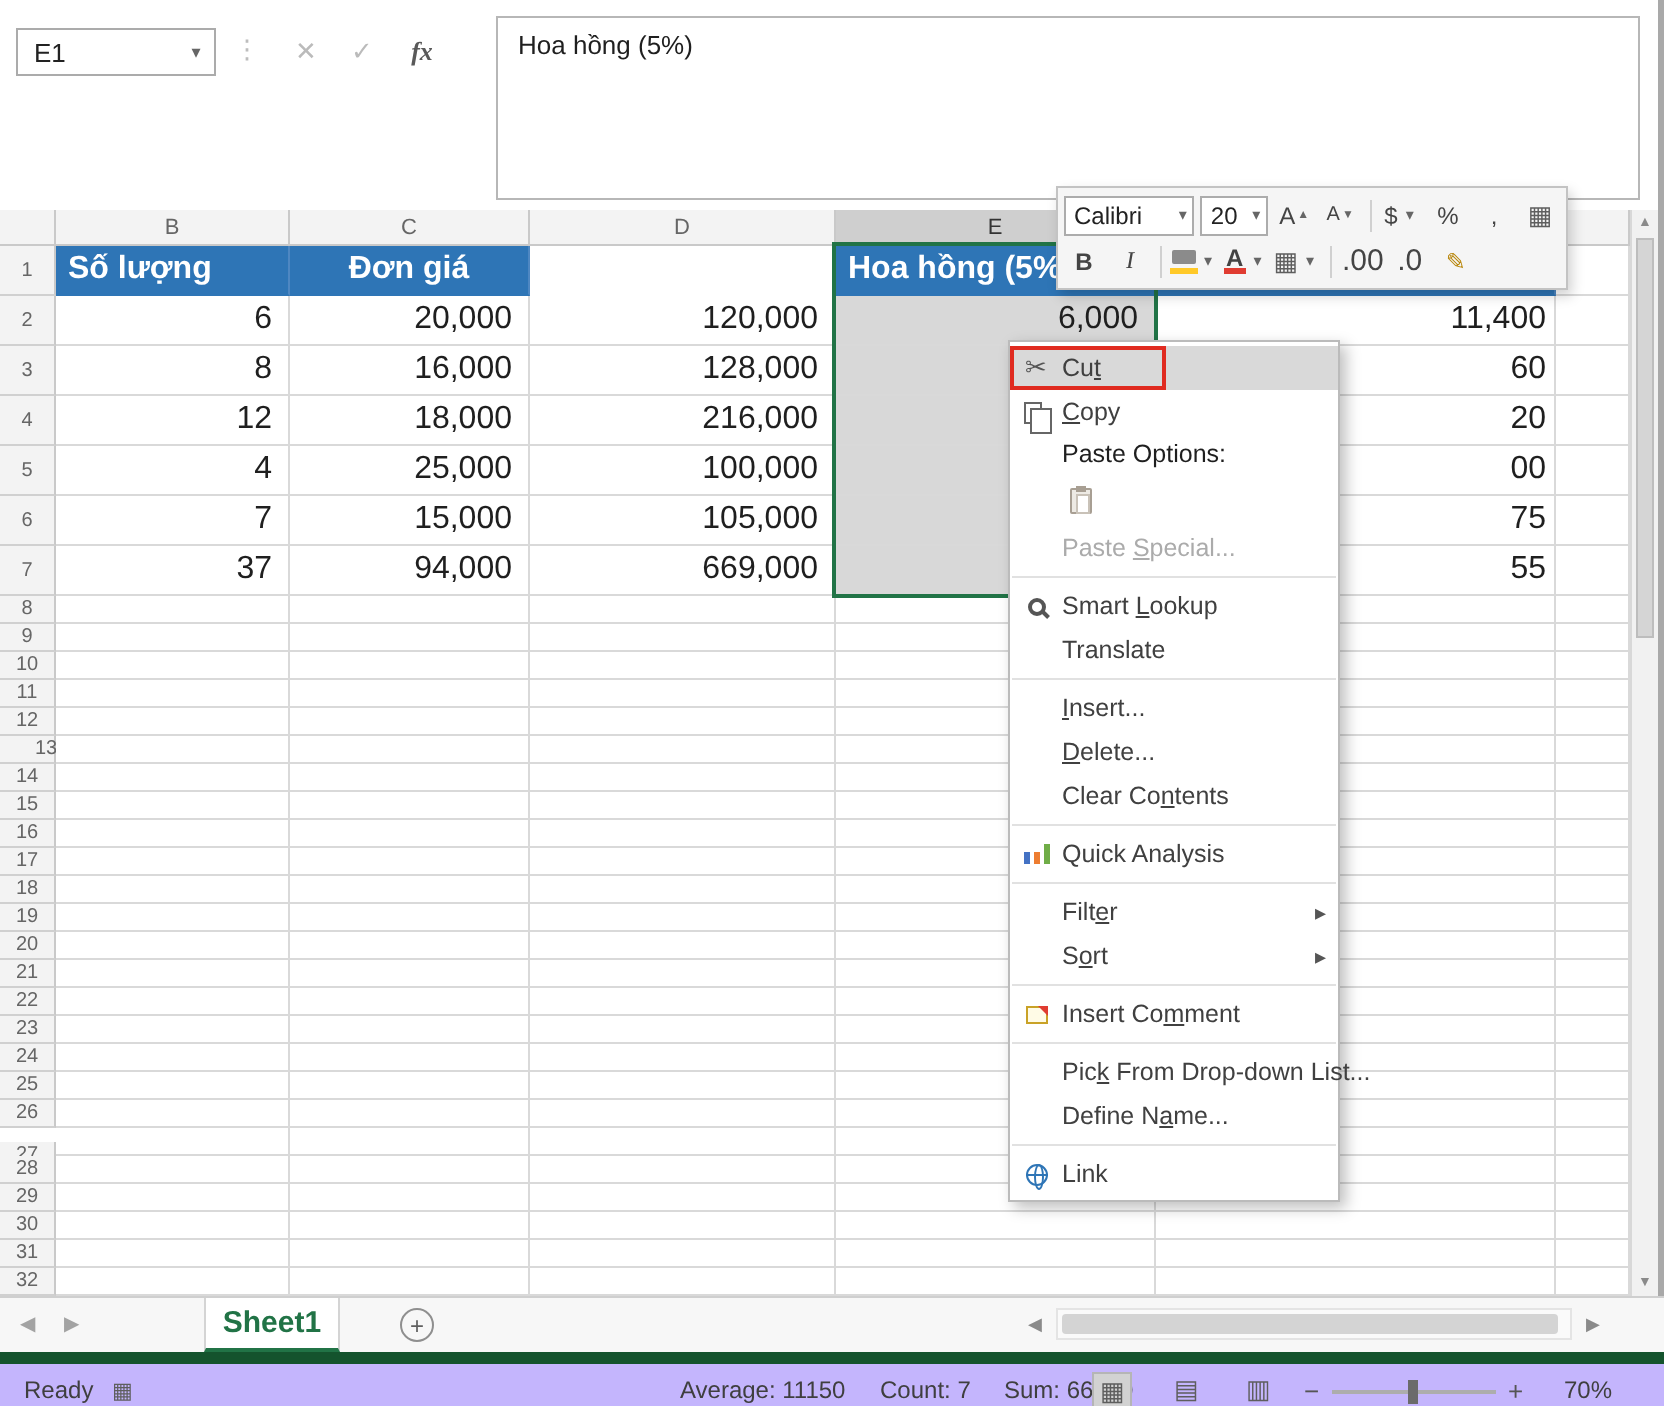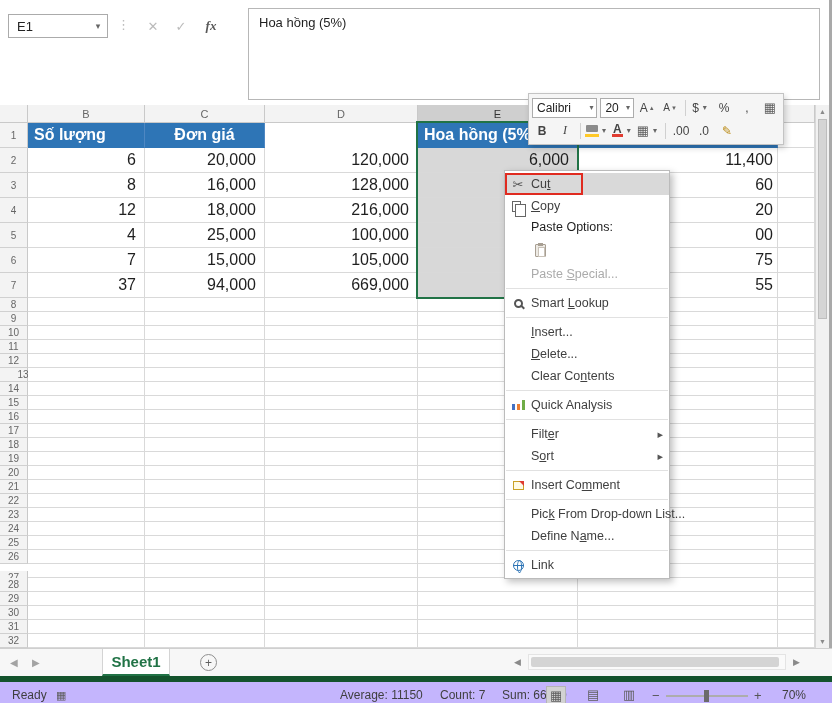--- a/index.html
+++ b/index.html
@@ -47,21 +47,21 @@
   .mt-combo{background:#FFF;border:1px solid #ACACAC;height:20px;display:flex;align-items:center;width:74px}
   .mt-combo.sz{width:38px}
   .mt-ct{flex:1;padding-left:4px;font-size:12px;color:#222}
   .mt-arr{font-size:8px;color:#666;padding:0 3px}
   .mt-btn{min-width:20px;height:20px;display:flex;align-items:center;justify-content:center;font-size:12px;color:#444;gap:1px}
   .mt-btn.b{font-weight:bold}
   .mt-btn.i{font-style:italic;font-family:"Liberation Serif","DejaVu Serif",serif}
   .mt-sep{width:1px;height:16px;background:#D0D0D0;margin:0 2px}
   .tiny{font-size:6px;color:#666}
   .sm{font-size:10px}
-  .dec{font-size:12px;color:#444}
+  .dec{font-size:15px;color:#444}
   .glyph{font-size:13px;color:#5E5E5E}
   .glyph.fp{color:#B8860B;font-size:12px}
   .icon-bucket{width:12px;height:7px;background:#8B8B8B;border-radius:1px;position:relative;margin-top:-4px}
   .icon-bucket::after{content:"";position:absolute;left:-1px;bottom:-5px;width:14px;height:3px;background:#FFC928}
   .fontcolor{font-size:12px;font-weight:bold;color:#444;line-height:10px;border-bottom:3px solid #E03C31;padding:0 1px}
 
   
   .menu{left:504px;top:170px;width:166px;background:#FFF;border:1px solid #BBB;box-shadow:3px 3px 7px rgba(0,0,0,.25);z-index:30;padding:2px 0}
   .m-item{display:flex;align-items:center;height:22px;position:relative;padding-right:6px}
   .m-item.hl{background:#D9D9D9}
@@ -321,20 +321,24 @@
         <div class="m-ic"></div>
         <div class="m-txt">Paste <u>S</u>pecial...</div>
       </div>
       <div class="m-sep"></div>
       <div class="m-item">
         <div class="m-ic">
           <div class="s-magnifier"></div>
         </div>
         <div class="m-txt">Smart <u>L</u>ookup</div>
       </div>
+      <div class="m-item">
+        <div class="m-ic"></div>
+        <div class="m-txt">Translate</div>
+      </div>
       <div class="m-sep"></div>
       <div class="m-item">
         <div class="m-ic"></div>
         <div class="m-txt"><u>I</u>nsert...</div>
       </div>
       <div class="m-item">
         <div class="m-ic"></div>
         <div class="m-txt"><u>D</u>elete...</div>
       </div>
       <div class="m-item">

